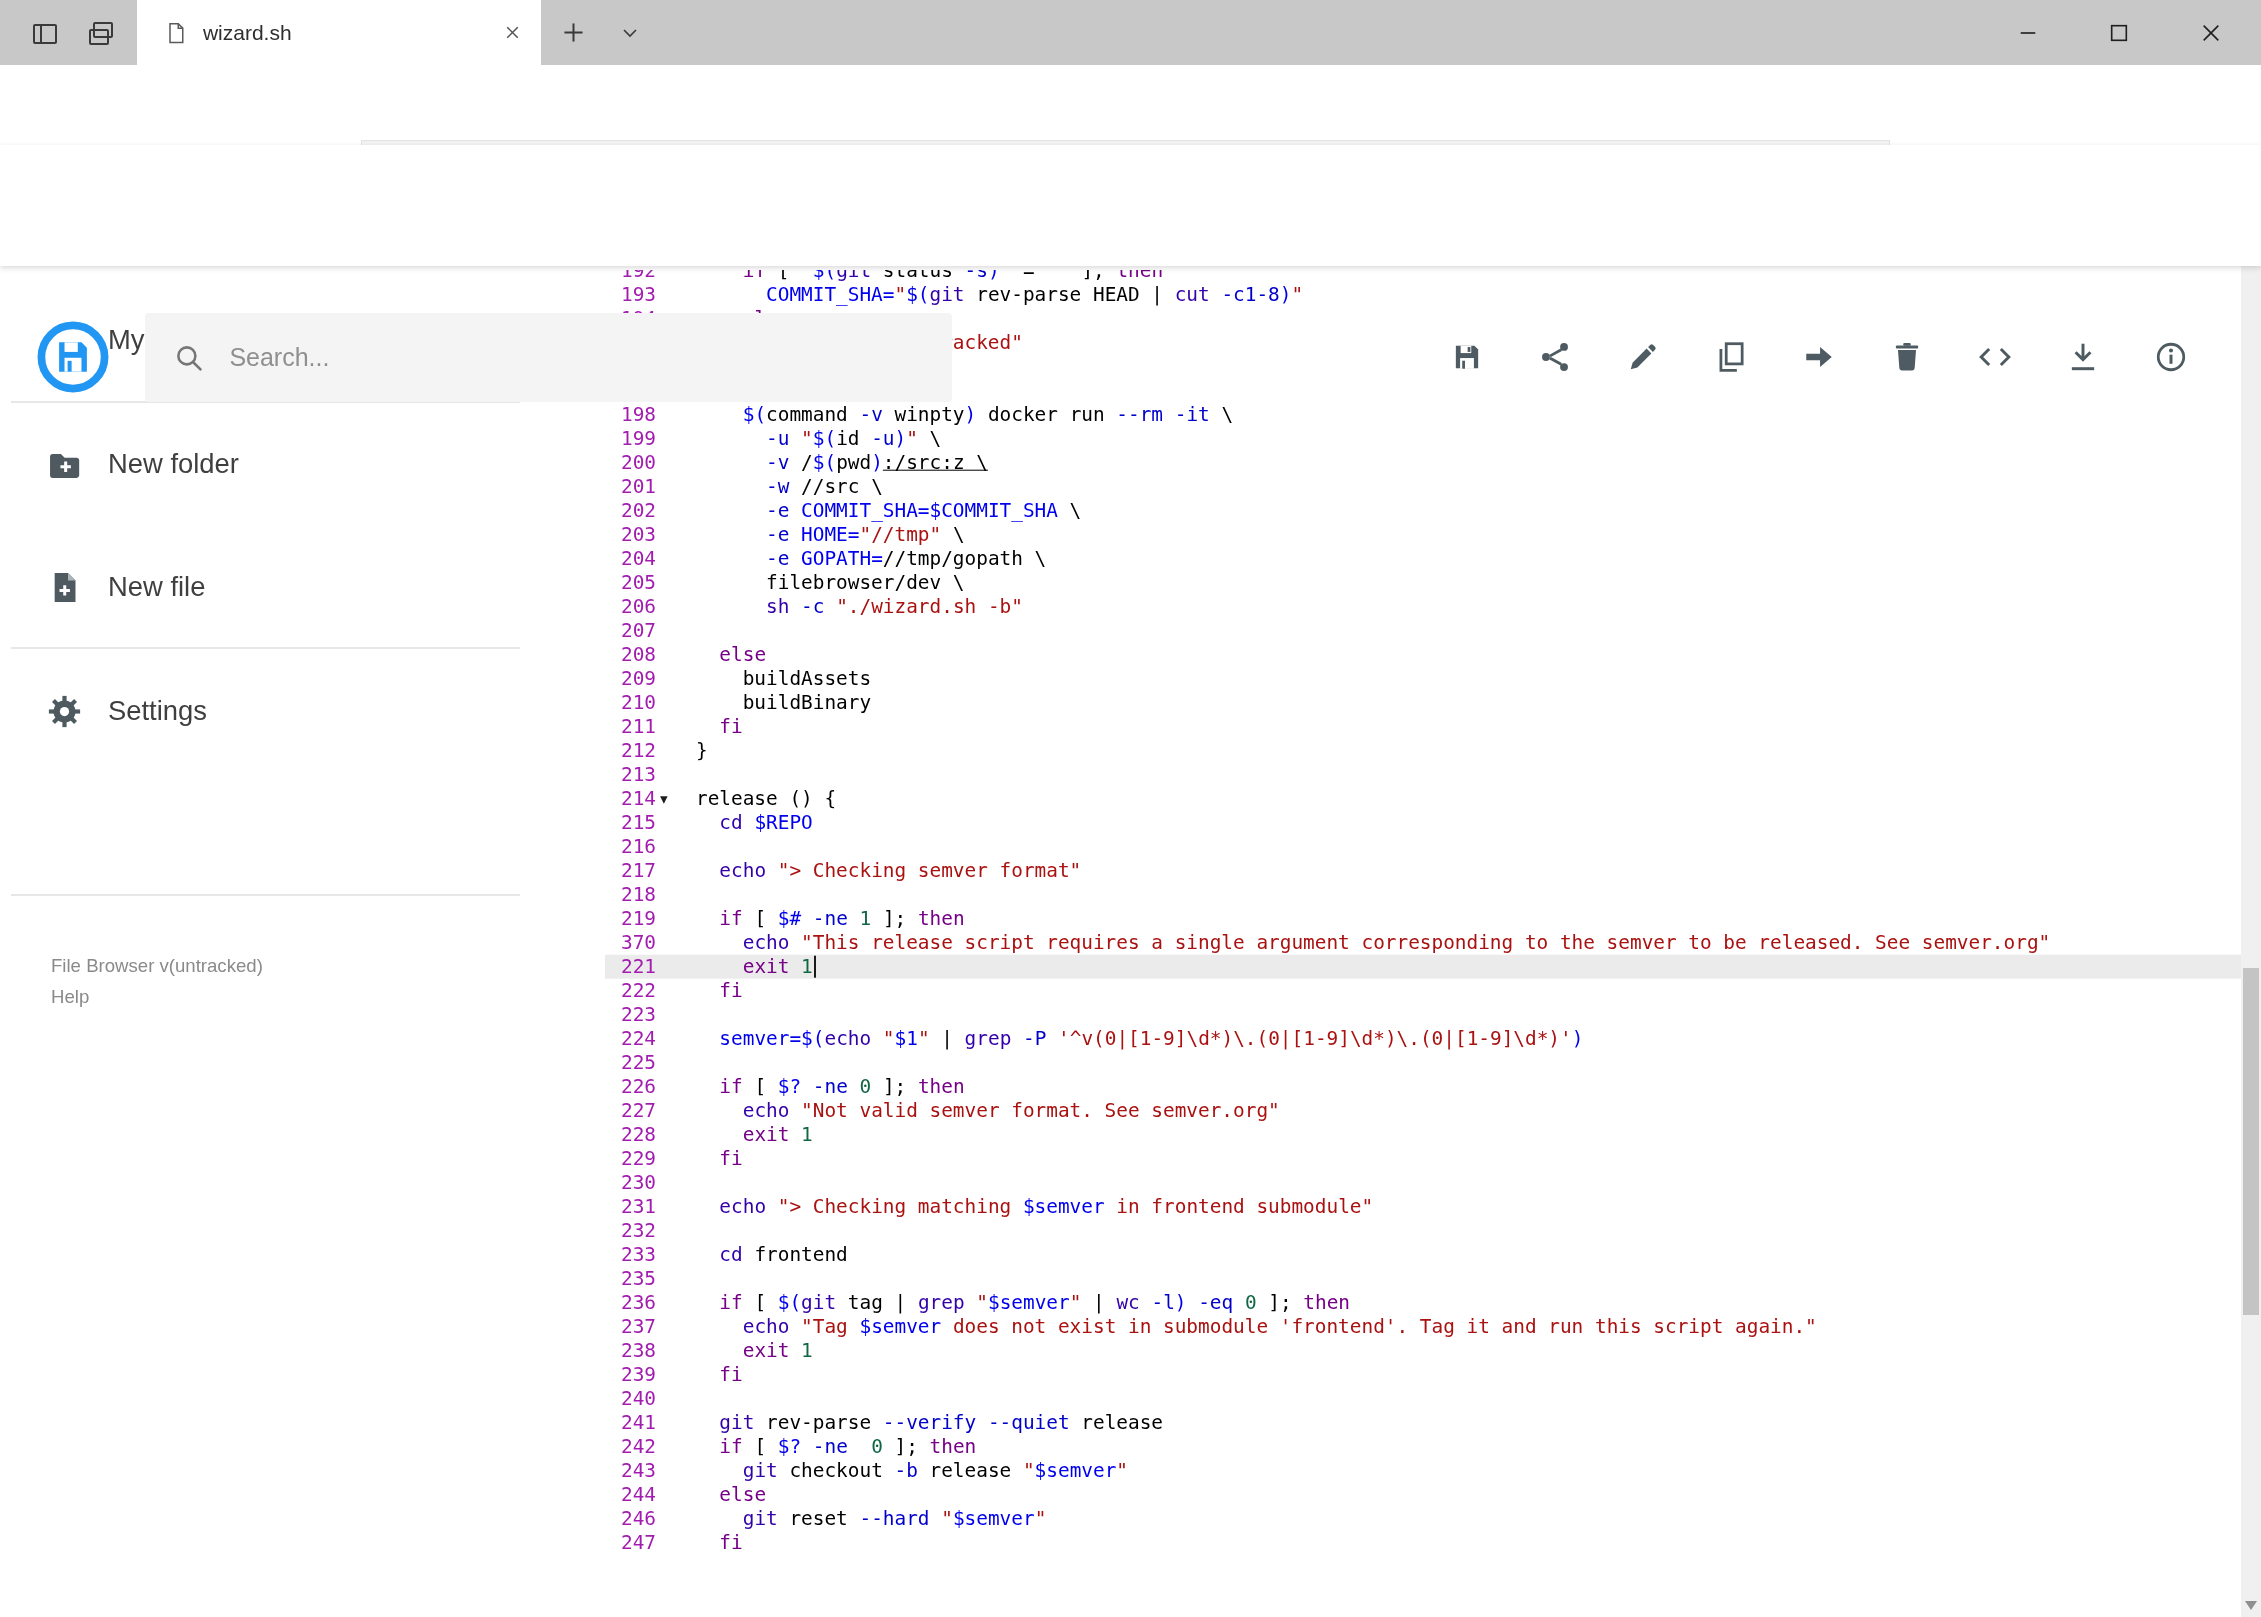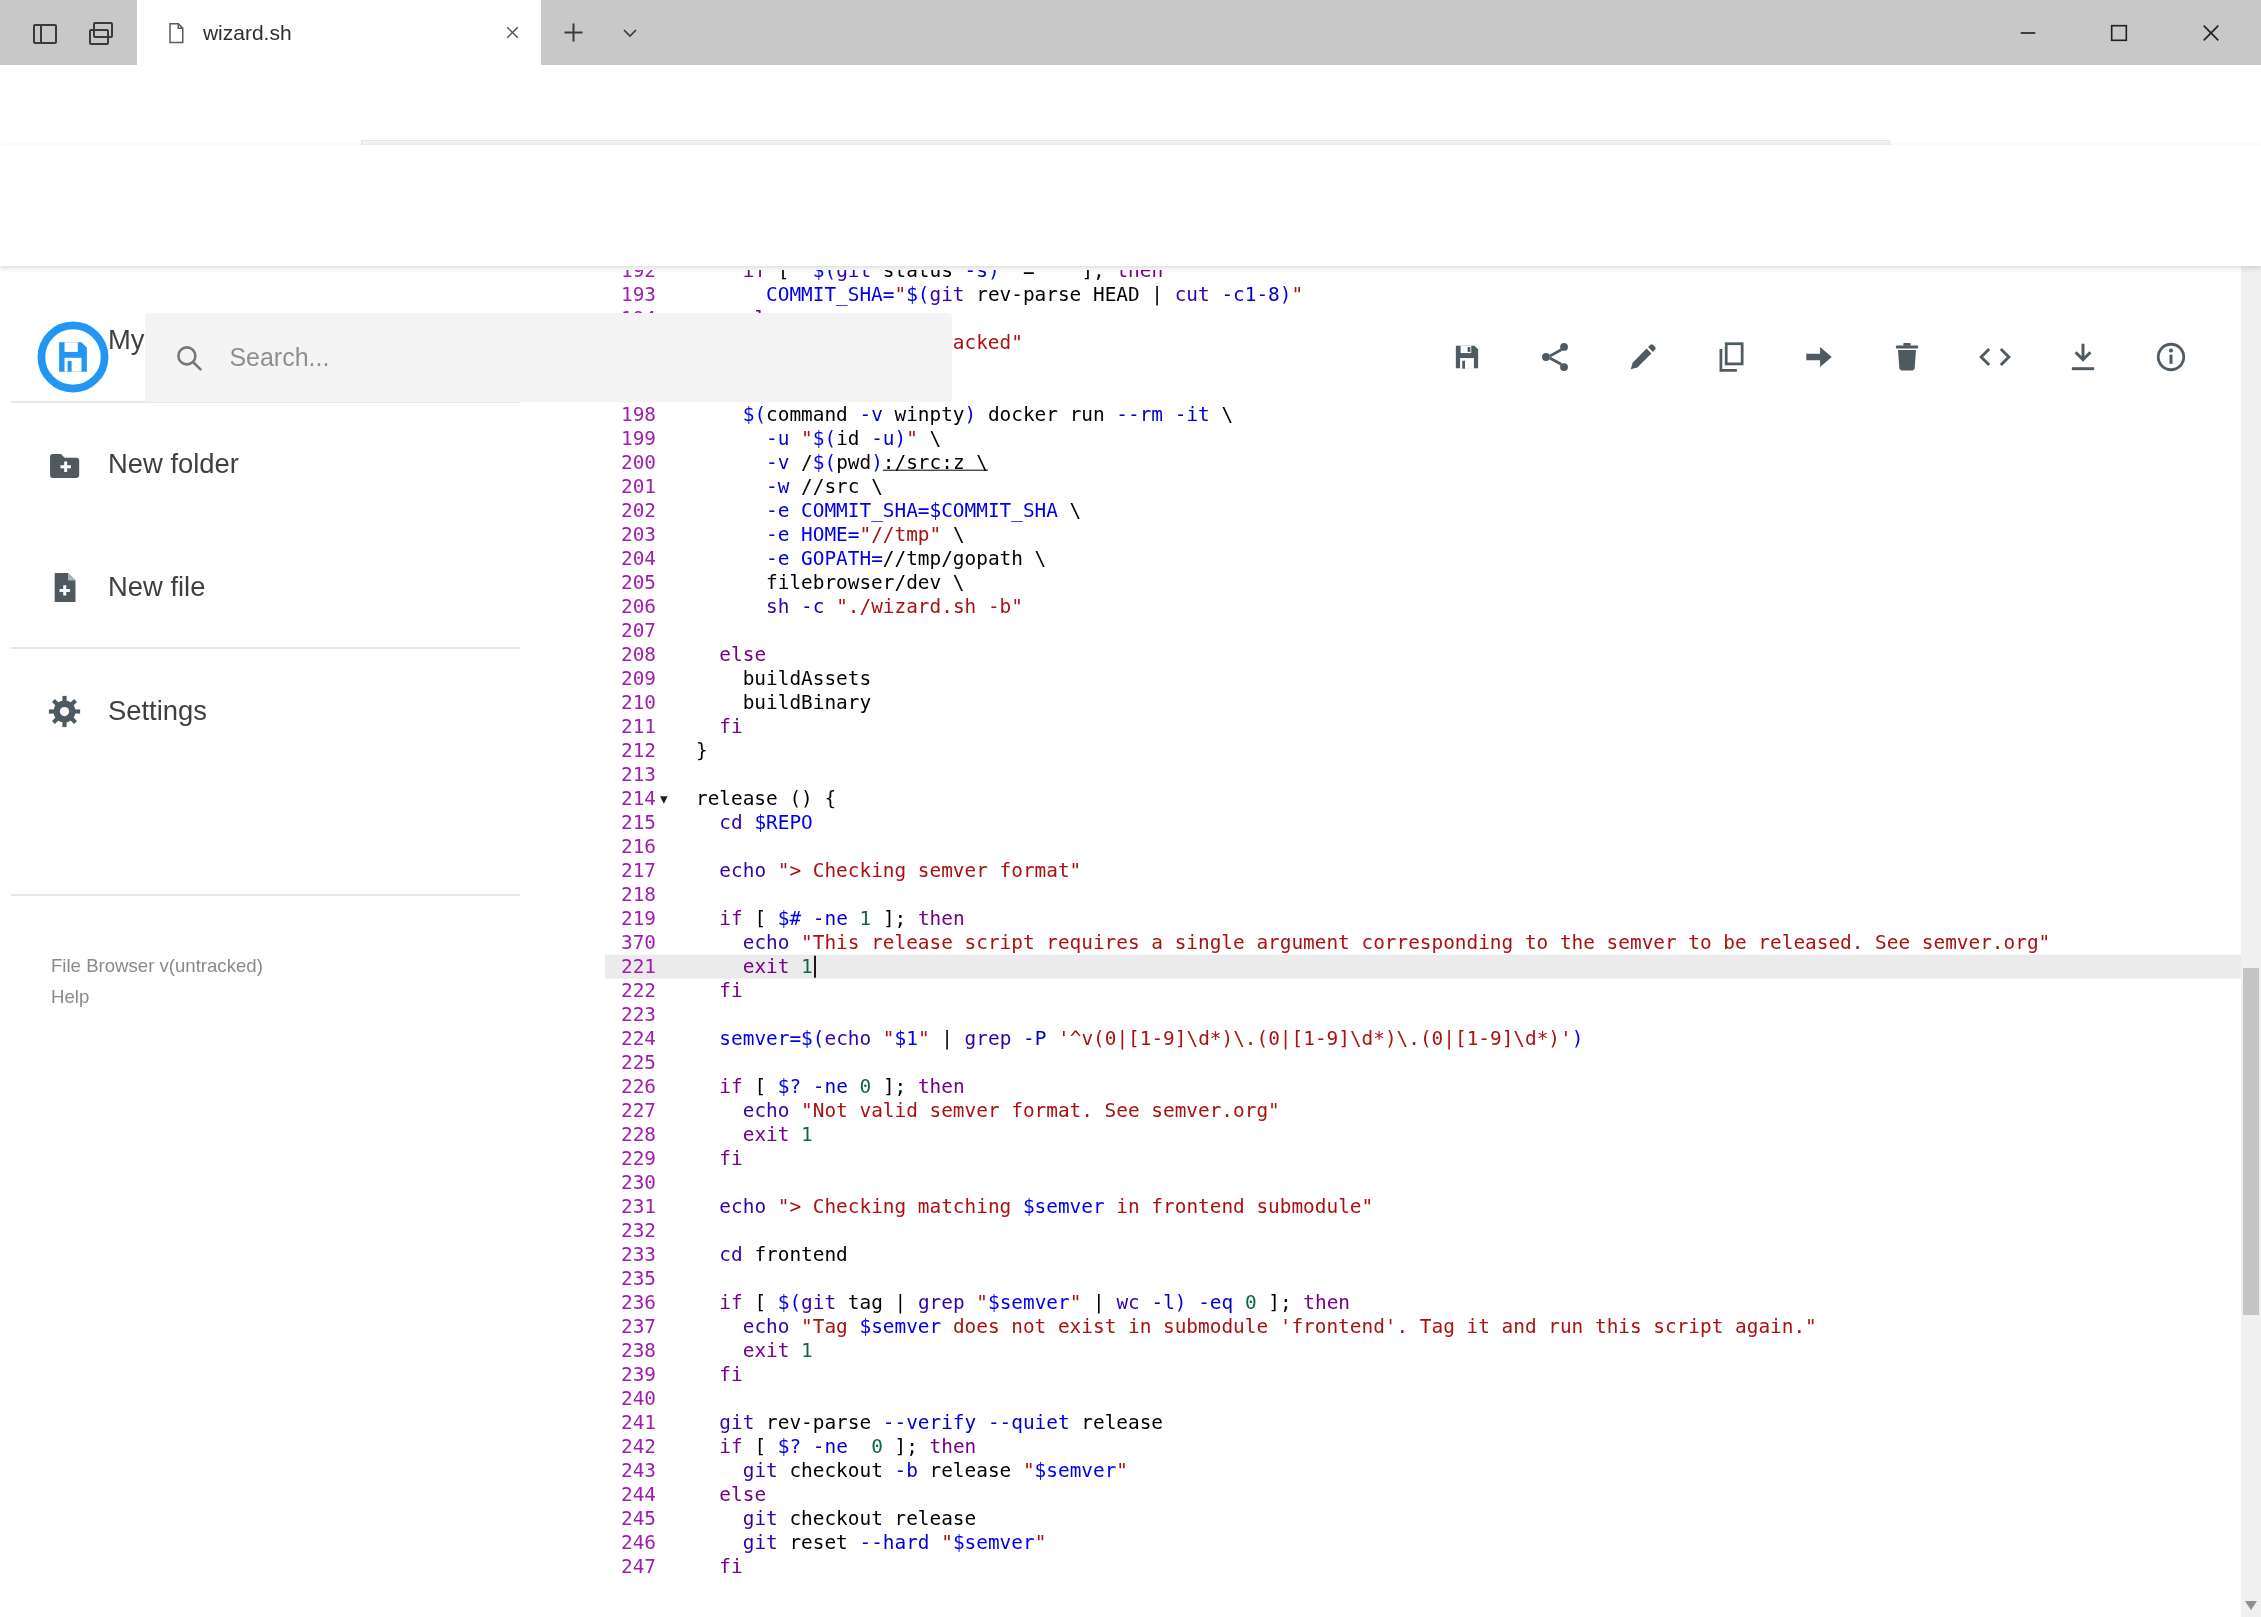--- a/index.html
+++ b/index.html
@@ -532,24 +532,20 @@
       </div>
       <div class="row">
         <span class="ln">243</span>
         <span class="code"><span style="color: rgb(0, 0, 0);">    </span><span style="color: rgb(51, 0, 170);">git</span><span style="color: rgb(0, 0, 0);"> checkout </span><span style="color: rgb(0, 0, 204);">-b</span><span style="color: rgb(0, 0, 0);"> release </span><span style="color: rgb(170, 17, 17);">"</span><span style="color: rgb(0, 0, 238);">$semver</span><span style="color: rgb(170, 17, 17);">"</span></span>
       </div>
       <div class="row">
         <span class="ln">244</span>
         <span class="code"><span style="color: rgb(0, 0, 0);">  </span><span style="color: rgb(119, 0, 136);">else</span></span>
       </div>
       <div class="row">
-        <span class="ln">245</span>
-        <span class="code"><span style="color: rgb(0, 0, 0);">    </span><span style="color: rgb(51, 0, 170);">git</span><span style="color: rgb(0, 0, 0);"> checkout release</span></span>
-      </div>
-      <div class="row">
         <span class="ln">246</span>
         <span class="code"><span style="color: rgb(0, 0, 0);">    </span><span style="color: rgb(51, 0, 170);">git</span><span style="color: rgb(0, 0, 0);"> reset </span><span style="color: rgb(0, 0, 204);">--hard</span><span style="color: rgb(0, 0, 0);"> </span><span style="color: rgb(170, 17, 17);">"</span><span style="color: rgb(0, 0, 238);">$semver</span><span style="color: rgb(170, 17, 17);">"</span></span>
       </div>
       <div class="row">
         <span class="ln">247</span>
         <span class="code"><span style="color: rgb(0, 0, 0);">  </span><span style="color: rgb(119, 0, 136);">fi</span></span>
       </div>
     </div>
 </div>
 

